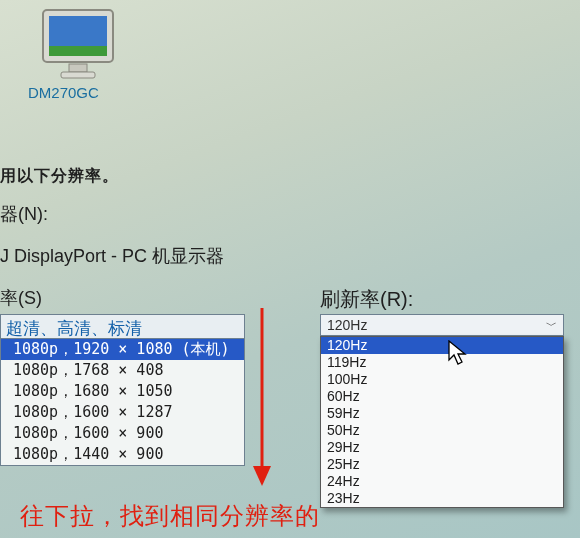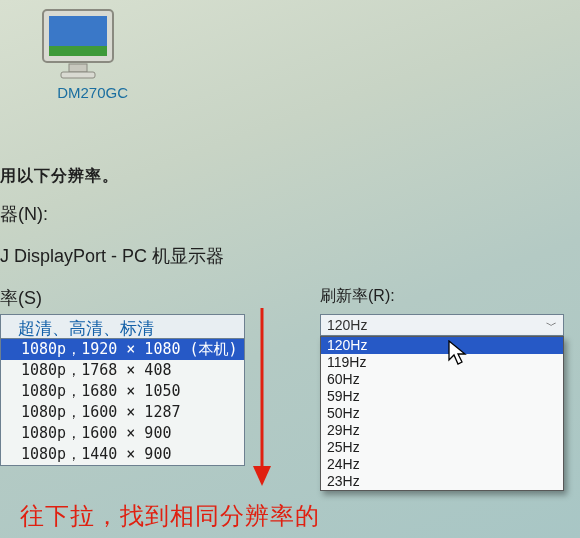--- a/index.html
+++ b/index.html
@@ -5,53 +5,53 @@
   * { box-sizing: border-box; margin: 0; padding: 0; }
   html, body { width: 580px; height: 538px; overflow: hidden; }
   body {
     font-family: "SimSun", "宋体", "Microsoft YaHei", sans-serif;
     font-size: 14px;
     background: linear-gradient(160deg, #d8e0d0 0%, #c8d4c5 30%, #b4cac4 60%, #a8c6c5 100%);
     position: relative;
     color: #202020;
   }
   .monitor-icon-wrap {
-    position: absolute; left: 28px; top: 8px; width: 100px; text-align: right;
+    position: absolute; left: 28px; top: 8px; width: 100px; text-align: left;
   }
   .monitor-icon svg { display: block; margin: 0 auto; }
   .monitor-label { color: #1a6ea0; font-size: 15px; margin-top: 4px; }
   .heading {
     position: absolute; left: 0; top: 166px; font-size: 16px; font-weight: bold;
     letter-spacing: 1px;
   }
   .dev-label {
     position: absolute; left: 0; top: 202px; font-size: 18px;
   }
   .dev-value {
     position: absolute; left: 0; top: 244px; font-size: 18px;
     font-family: Liberation Sans, sans-serif;
   }
   .rate-label {
     position: absolute; left: 0; top: 286px; font-size: 18px;
   }
   .refresh-label {
-    position: absolute; left: 320px; top: 286px; font-size: 16px;
+    position: absolute; left: 320px; top: 286px; font-size: 20px;
   }
   .res-group-header {
     position: absolute; left: 0; top: 314px; width: 245px; height: 24px;
     background: #e8eef2; border-top: 1px solid #6d8090; border-left: 1px solid #6d8090;
     border-right: 1px solid #6d8090;
-    color: #1360a8; font-size: 17px; padding: 2px 17px;
+    color: #1360a8; font-size: 17px; padding: 2px 5px;
   }
   .res-list {
     position: absolute; left: 0; top: 338px; width: 245px;
     border: 1px solid #6d8090; background: #f2f5f4;
     font-family: "SimSun", monospace; font-size: 15px;
   }
-  .res-item { padding: 1px 20px; white-space: nowrap; cursor: default; }
+  .res-item { padding: 1px 12px; white-space: nowrap; cursor: default; }
   .res-item.sel { background: #2659c6; color: #fff; }
   .refresh-combo {
     position: absolute; left: 320px; top: 314px; width: 244px; height: 22px;
     background: #eef2f5; border: 1px solid #6d8090;
     font-size: 14px; padding: 2px 6px; color: #303030;
     display: flex; justify-content: space-between; align-items: center;
   }
   .refresh-combo .chev { font-size: 11px; color: #404040; }
   .refresh-dropdown {
     position: absolute; left: 320px; top: 336px; width: 244px;
@@ -106,20 +106,21 @@
   </div>
 
 <div class="refresh-combo">
   <span>120Hz</span>
   <span class="chev">﹀</span>
 </div>
 
 <div class="refresh-dropdown" id="refresh-dd">
     <div class="refresh-opt sel">120Hz</div>
     <div class="refresh-opt">119Hz</div>
+    <div class="refresh-opt">100Hz</div>
     <div class="refresh-opt">60Hz</div>
     <div class="refresh-opt">59Hz</div>
     <div class="refresh-opt">50Hz</div>
     <div class="refresh-opt">29Hz</div>
     <div class="refresh-opt">25Hz</div>
     <div class="refresh-opt">24Hz</div>
     <div class="refresh-opt">23Hz</div>
   </div>
 
 <span class="red-arrow">

